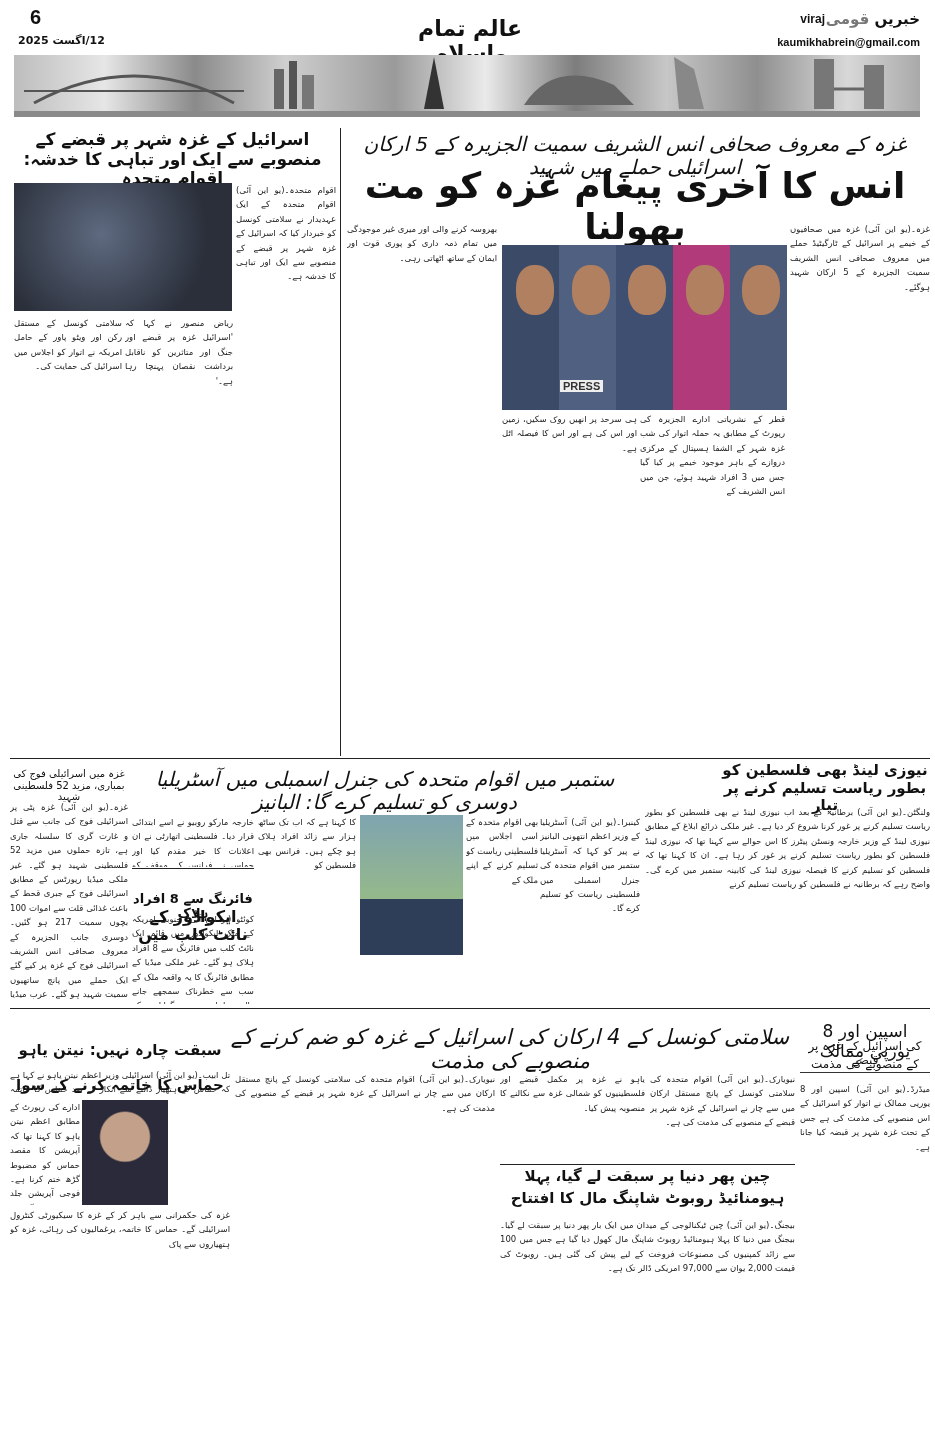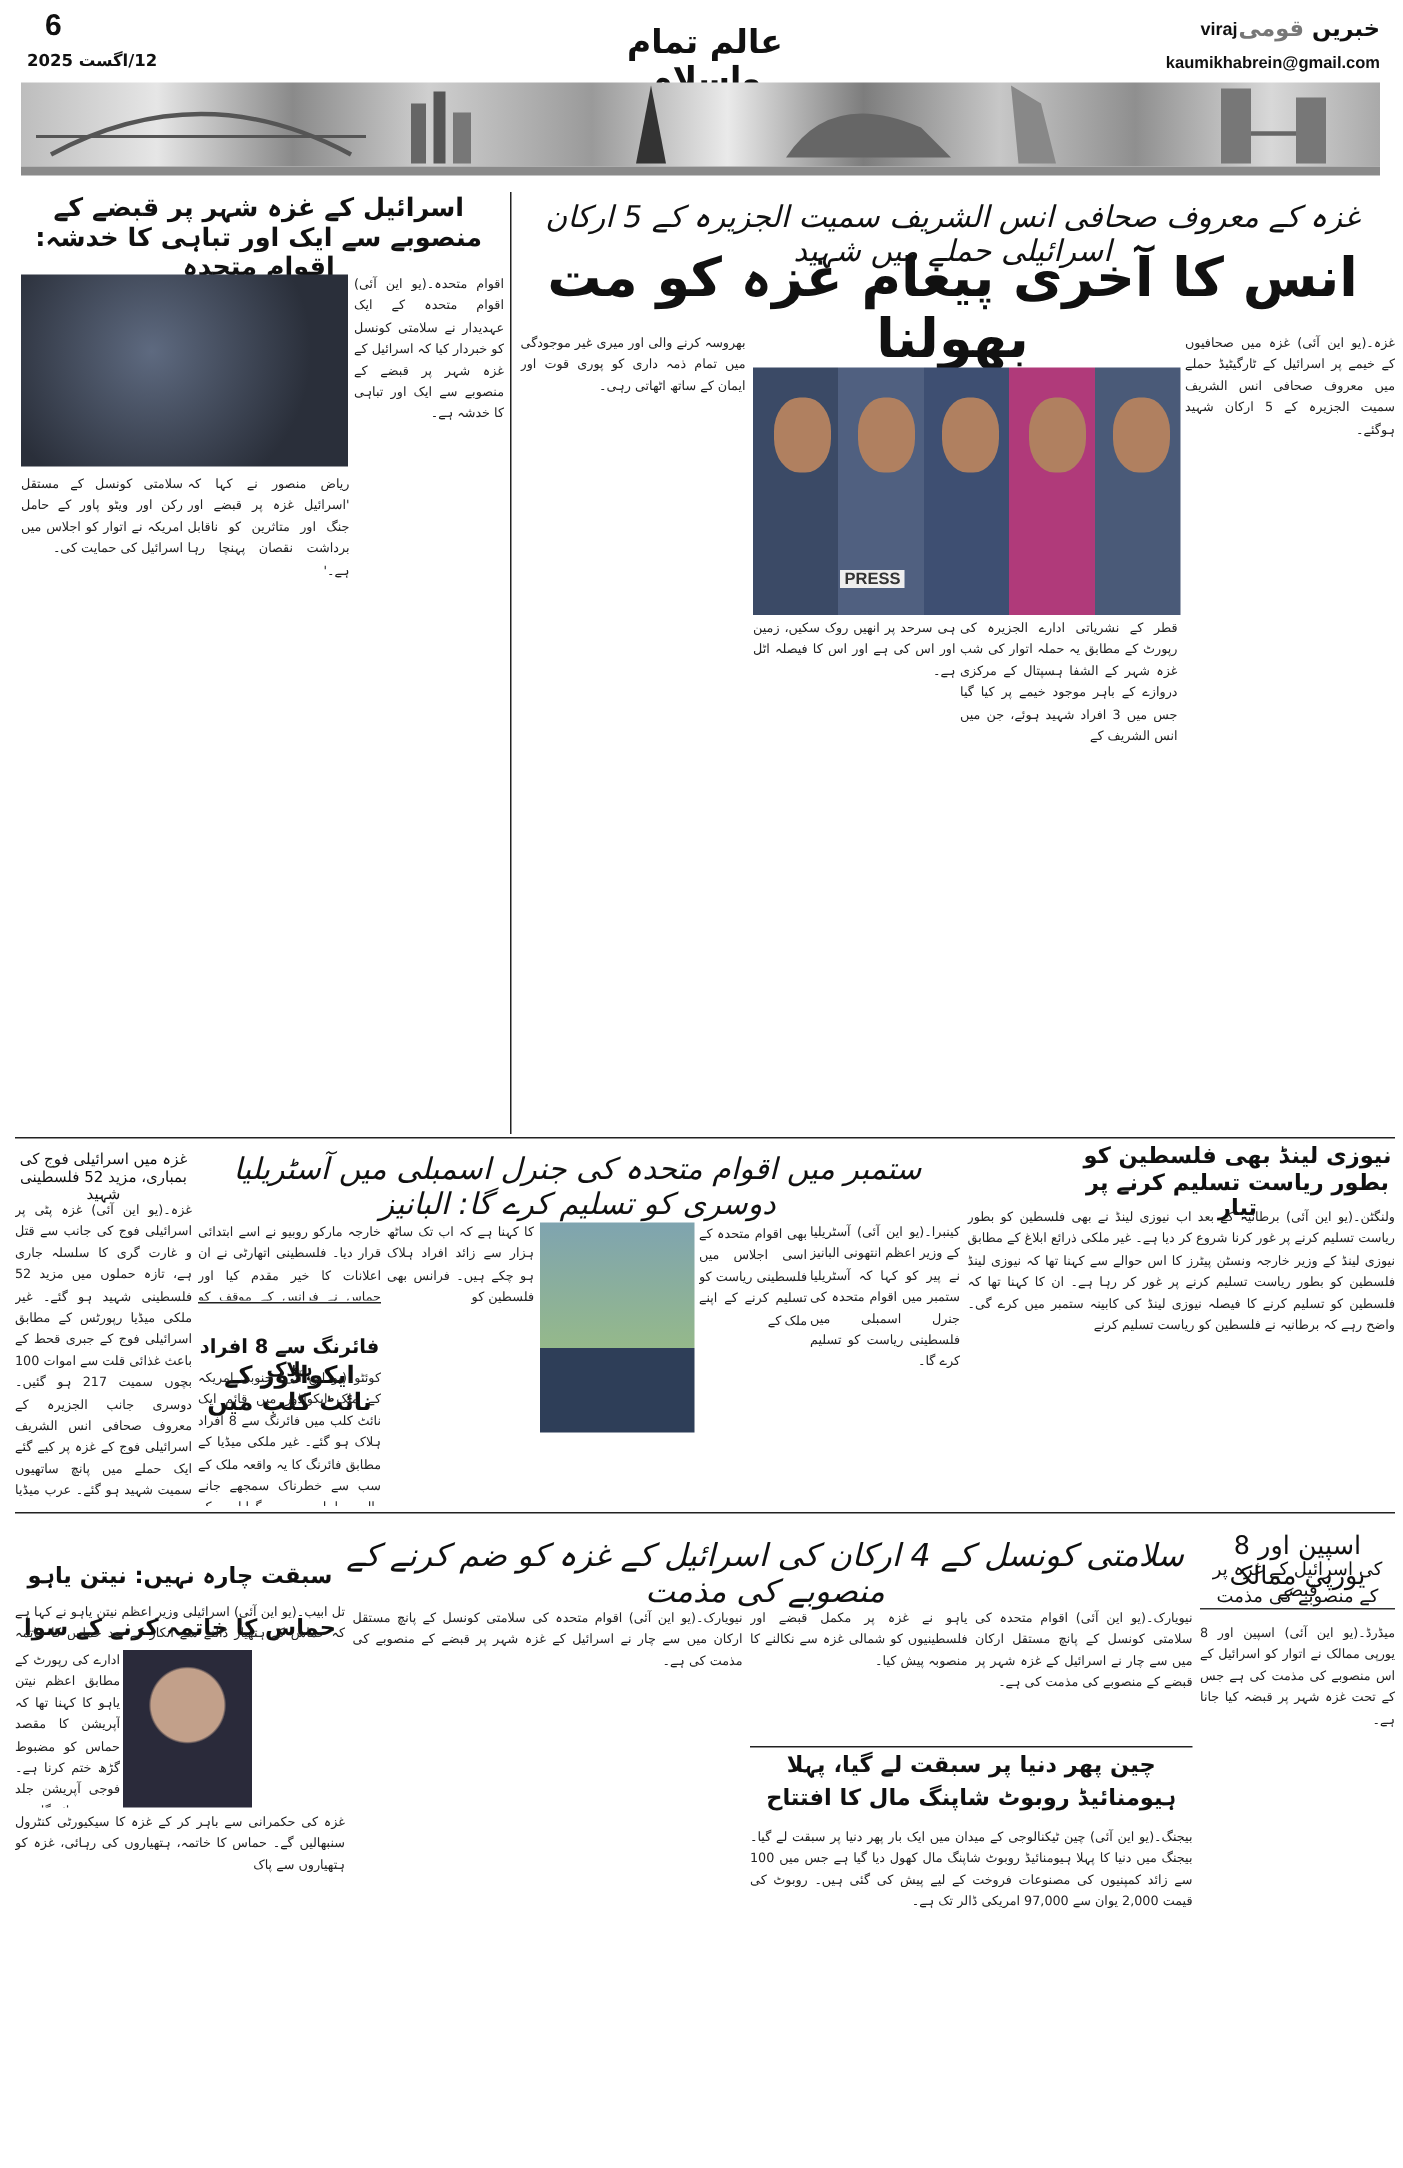--- a/index.html
+++ b/index.html
@@ -113,14 +113,14 @@
 <div class="rule" style="left:500px;top:1164px;width:295px;height:1px;"></div>
 <div class="abs hl" style="left:500px;top:1168px;width:295px;font-size:15px;">چین پھر دنیا پر سبقت لے گیا، پہلا</div>
 <div class="abs hl" style="left:500px;top:1190px;width:295px;font-size:15px;">ہیومنائیڈ روبوٹ شاپنگ مال کا افتتاح</div>
 <div class="col" style="left:500px;top:1218px;width:295px;height:220px;">بیجنگ۔(یو این آئی) چین ٹیکنالوجی کے میدان میں ایک بار پھر دنیا پر سبقت لے گیا۔ بیجنگ میں دنیا کا پہلا ہیومنائیڈ روبوٹ شاپنگ مال کھول دیا گیا ہے جس میں 100 سے زائد کمپنیوں کی مصنوعات فروخت کے لیے پیش کی گئی ہیں۔ روبوٹ کی قیمت 2,000 یوان سے 97,000 امریکی ڈالر تک ہے۔</div>
 
 <div class="abs hl" style="left:10px;top:1077px;width:220px;font-size:15px;">حماس کا خاتمہ کرنے کے سوا</div>
 <div class="abs hl" style="left:10px;top:1042px;width:220px;font-size:15px;">سبقت چارہ نہیں: نیتن یاہو</div>
 <div class="col" style="left:10px;top:1068px;width:220px;height:30px;">تل ابیب۔(یو این آئی) اسرائیلی وزیر اعظم نیتن یاہو نے کہا ہے کہ حماس کے ہتھیار ڈالنے سے انکار کے بعد حماس کا خاتمہ کرنے کے سوا کوئی چارہ نہیں بچا ہے۔</div>
 <div class="photo img-net"></div>
 <div class="col" style="left:10px;top:1100px;width:70px;height:105px;">ادارے کی رپورٹ کے مطابق اعظم نیتن یاہو کا کہنا تھا کہ آپریشن کا مقصد حماس کو مضبوط گڑھ ختم کرنا ہے۔ فوجی آپریشن جلد ختم ہو جائے گا۔</div>
-<div class="col" style="left:10px;top:1208px;width:220px;height:230px;">غزہ کی حکمرانی سے باہر کر کے غزہ کا سیکیورٹی کنٹرول سنبھالیں گے۔ حماس کا خاتمہ، ہتھیاروں کی رہائی، غزہ کو ہتھیاروں سے پاک</div>
+<div class="col" style="left:10px;top:1208px;width:220px;height:230px;">غزہ کی حکمرانی سے باہر کر کے غزہ کا سیکیورٹی کنٹرول اسرائیلی گے۔ حماس کا خاتمہ، یرغمالیوں کی رہائی، غزہ کو ہتھیاروں سے پاک</div>
 <div class="col" style="left:235px;top:1072px;width:260px;height:365px;">نیویارک۔(یو این آئی) اقوام متحدہ کی سلامتی کونسل کے پانچ مستقل ارکان میں سے چار نے اسرائیل کے غزہ شہر پر قبضے کے منصوبے کی مذمت کی ہے۔</div>
 
 </body></html>

